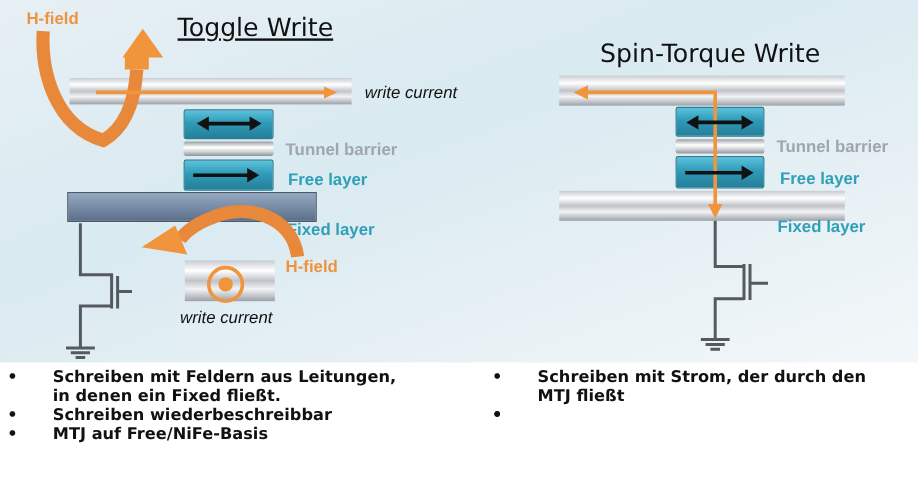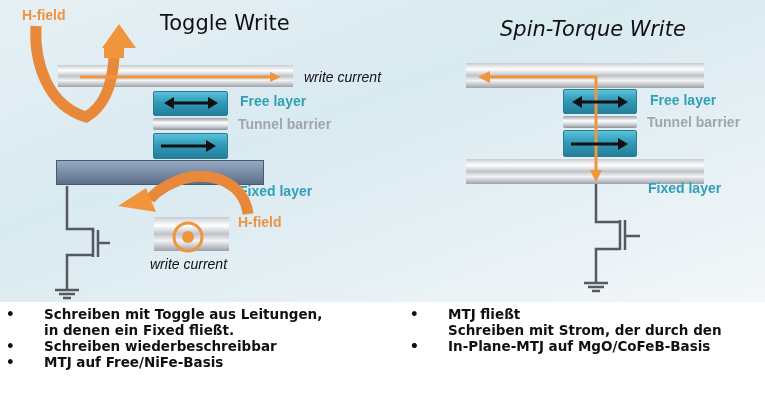--- a/index.html
+++ b/index.html
@@ -2,21 +2,21 @@
 <html><head>
 <meta charset="utf-8">
 <style>
   html, body { margin:0; padding:0; }
   body { width:765px; height:400px; position:relative; overflow:hidden; background:#fff;
          font-family:"Liberation Sans", sans-serif; }
   .diagram-area { position:absolute; left:0; top:0; width:765px; height:302px;
     background: linear-gradient(160deg, #e7f0f4 0%, #d9eaf1 40%, #e6f0f4 70%, #f3f7f9 100%); }
   .title { position:absolute; font-family:"DejaVu Sans", sans-serif; font-size:21px; color:#111; white-space:nowrap; }
   .label { position:absolute; font-weight:bold; font-size:14px; white-space:nowrap; }
-  .lbl-free { color:#2fa0b8; }
+  .lbl-free { color:#2fa0b8;margin-top:48px; }
   .lbl-tunnel { color:#a0a6ab; }
   .lbl-fixed { color:#2fa0b8;margin-top:44px; }
   .lbl-hfield { color:#ee9440;text-align:center; }
   .lbl-wc { color:#111; font-weight:normal; font-style:italic; font-size:14px;text-align:right; }
   .rail { position:absolute; height:22px;
     background: linear-gradient(180deg, #c8ccd2 0%, #ffffff 25%, #c0c3c9 50%, #f2f3f5 70%, #9da1a9 100%); }
   .layer { position:absolute; border-radius:2px; box-sizing:border-box; }
   .free, .fixed { background: linear-gradient(180deg, #5bc2da 0%, #2f9bb9 45%, #257f9a 100%); border:1px solid #2a7d94; }
   .tunnel { background: linear-gradient(180deg, #9aa0a6 0%, #ffffff 40%, #cfd2d6 70%, #8e939a 100%); }
   .bottom-bar { position:absolute; background: linear-gradient(180deg, #96a8c0 0%, #7387a3 60%, #5d6e87 100%);
@@ -24,42 +24,42 @@
   svg { position:absolute; left:0; top:0; }
   .bullets { position:absolute; top:306px; font-family:"DejaVu Sans", sans-serif; font-weight:bold; font-size:13.5px; color:#111; }
   .bullets .item { position:relative; padding-left:38px; line-height:16px; }
   .bullets .dot { position:absolute; left:0; top:0; }
 </style>
 </head>
 <body>
 
 <div class="diagram-area">
 
-  <div class="title" style="left:160px; top:11px;">Toggle Write</div>
+  <div class="title" style="left:148px; top:11px;text-decoration:underline;">Toggle Write</div>
 
   <div class="rail" style="left:58px; top:65px; width:235px;"></div>
   <div class="label lbl-wc" style="left:304px; top:69px;">write current</div>
 
   <div class="layer free" style="left:153px; top:91px; width:75px; height:25px;"></div>
   <div class="layer tunnel" style="left:153px; top:118px; width:75px; height:12px;"></div>
   <div class="layer fixed" style="left:153px; top:133px; width:75px; height:26px;"></div>
 
   <div class="label lbl-free" style="left:240px; top:93px;">Free layer</div>
   <div class="label lbl-tunnel" style="left:238px; top:116px;">Tunnel barrier</div>
   <div class="label lbl-fixed" style="left:239px; top:139px;">Fixed layer</div>
 
   <div class="bottom-bar" style="left:56px; top:160px; width:208px; height:25px;"></div>
 
   <div class="rail" style="left:154px; top:217px; width:75px; height:34px;"></div>
 
   <div class="label lbl-hfield" style="left:22px; top:7px;">H-field</div>
   <div class="label lbl-hfield" style="left:238px; top:214px;">H-field</div>
   <div class="label lbl-wc" style="left:150px; top:256px;">write current</div>
 
-  <div class="title" style="left:500px; top:17px;font-style:italic;">Spin-Torque Write</div>
+  <div class="title" style="left:500px; top:33px;">Spin-Torque Write</div>
 
   <div class="rail" style="left:466px; top:63px; width:238px; height:25px;"></div>
   <div class="layer free" style="left:563px; top:89px; width:74px; height:25px;"></div>
   <div class="layer tunnel" style="left:563px; top:116px; width:74px; height:12px;"></div>
   <div class="layer fixed" style="left:563px; top:130px; width:74px; height:27px;"></div>
   <div class="rail" style="left:466px; top:159px; width:238px; height:25px;"></div>
 
   <div class="label lbl-free" style="left:650px; top:92px;">Free layer</div>
   <div class="label lbl-tunnel" style="left:647px; top:114px;">Tunnel barrier</div>
   <div class="label lbl-fixed" style="left:648px; top:136px;">Fixed layer</div>
@@ -134,39 +134,38 @@
       <line x1="584" y1="283" x2="608" y2="283"></line>
       <line x1="588" y1="287" x2="604" y2="287"></line>
       <line x1="592" y1="291" x2="600" y2="291"></line>
     </g>
   </svg>
 </div>
 
 <div class="bullets" style="left:6px;">
   <div class="item">
     <span class="dot">•</span>
-    <div>Schreiben mit Toggle aus Leitungen,</div>
+    <div>Schreiben mit Feldern aus Leitungen,</div>
     <div>in denen ein Fixed fließt.</div>
   </div>
   <div class="item">
     <span class="dot">•</span>
     <div>Schreiben wiederbeschreibbar</div>
   </div>
   <div class="item">
     <span class="dot">•</span>
     <div>MTJ auf Free/NiFe-Basis</div>
   </div>
 </div>
 
 <div class="bullets" style="left:410px;">
   <div class="item">
     <span class="dot">•</span>
+    <div>Schreiben mit Strom, der durch den</div>
     <div>MTJ fließt</div>
-    <div>Schreiben mit Strom, der durch den</div>
   </div>
   <div class="item">
     <span class="dot">•</span>
   </div>
   <div class="item">
     <span class="dot">•</span>
-    <div>In-Plane-MTJ auf MgO/CoFeB-Basis</div>
   </div>
 </div>
 
 </body></html>

